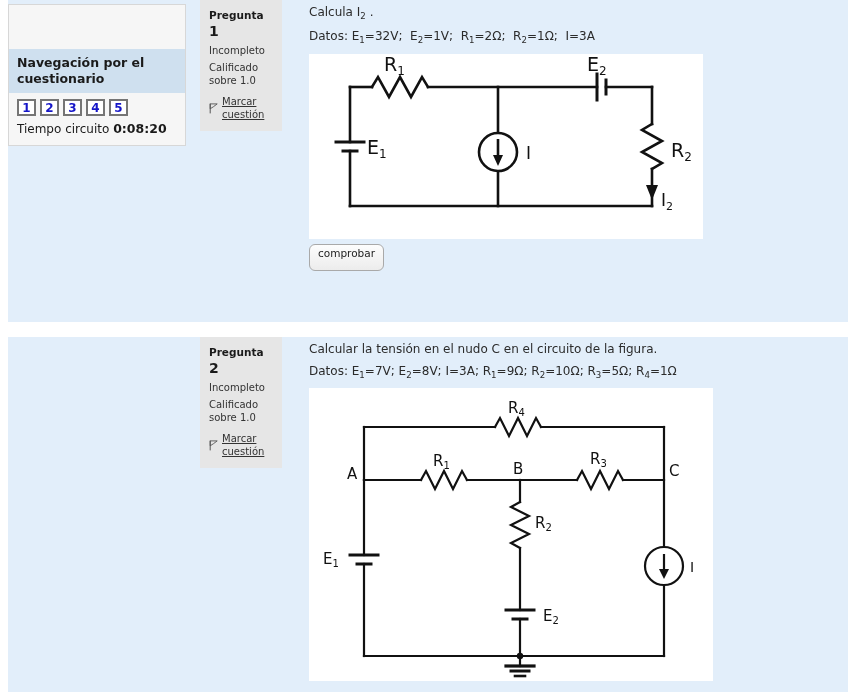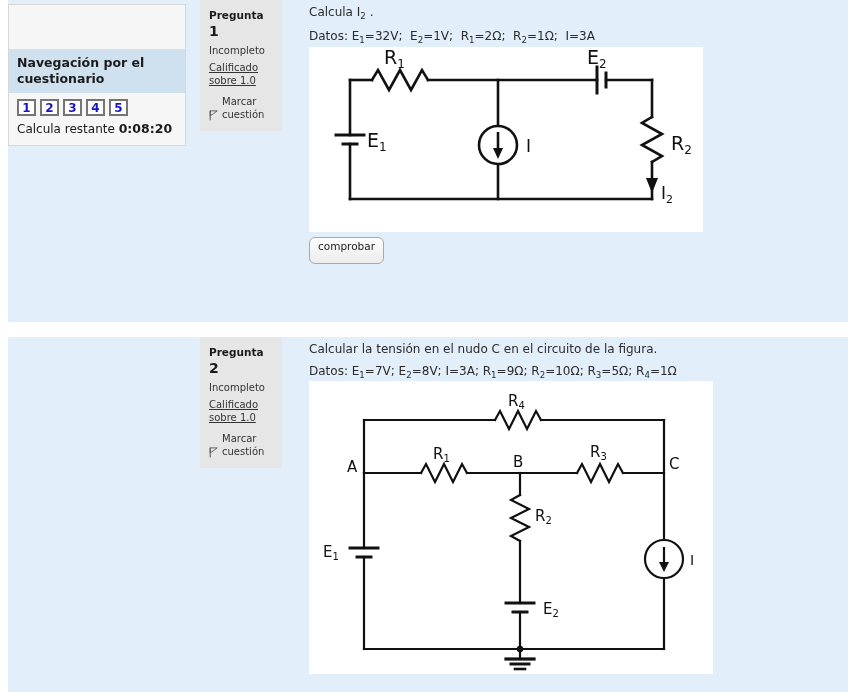--- a/index.html
+++ b/index.html
@@ -100,26 +100,27 @@
     font-weight: bold;
     font-size: 10.5px;
     color: #1a1a1a;
     margin-bottom: 3px;
   }
   .q-info .q-title .qn {
     font-size: 14px;
     font-weight: bold;
   }
   .q-info .q-state { margin-bottom: 3px; }
-  .q-info .q-graded { margin-bottom: 7px; text-decoration: underline; }
+  .q-info .q-graded { margin-bottom: 7px; }
   .q-flag {
     display: flex;
-    align-items: flex-end;
+    align-items: center;
     gap: 4px;
     cursor: pointer;
+    text-decoration: underline;
   }
   .flag-icon {
     display: inline-block;
     width: 9px;
     height: 11px;
     flex: none;
     margin-top: 1px;
   }
   .q-flag-text { line-height: 1.3; }
 
@@ -133,20 +134,21 @@
     font-size: 12px;
     color: #2b2b2b;
     line-height: 1.15;
     padding-top: 6px;
   }
   .q-text .line2 { margin-top: 8px; }
   sub { font-size: 0.72em; }
 
   .circuit-frame {
     background: #ffffff;
+    margin-top: 7px;
   }
   #circuit-1-frame { width: 394px; height: 185px; }
   #circuit-2-frame { width: 404px; height: 293px; }
 
   .answer-row {
     margin-top: 9px;
     display: flex;
     align-items: center;
     gap: 6px;
   }
@@ -375,17 +377,17 @@
   <div id="nav-header">Navegación por el cuestionario</div>
   <div id="nav-body">
     <div id="qnum-list">
       <div class="qnum">1</div>
       <div class="qnum">2</div>
       <div class="qnum">3</div>
       <div class="qnum">4</div>
       <div class="qnum">5</div>
     </div>
     <div id="timer-row">
-      <span class="tlabel">Calcula restante</span>
+      <span class="tlabel">Tiempo circuito</span>
       <span class="tval">0:08:20</span>
     </div>
   </div>
 </div>
 
 </body></html>

